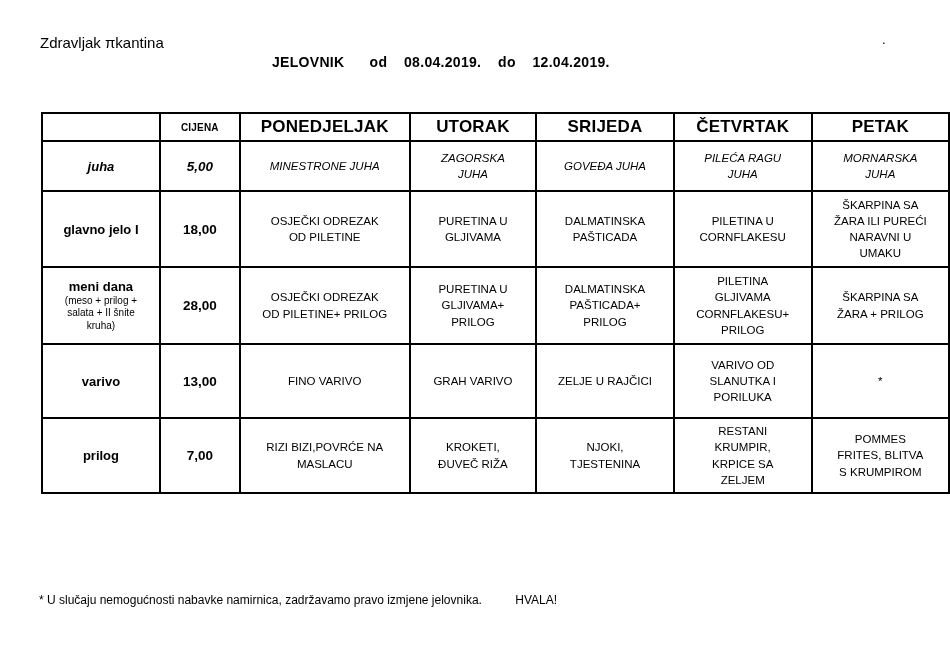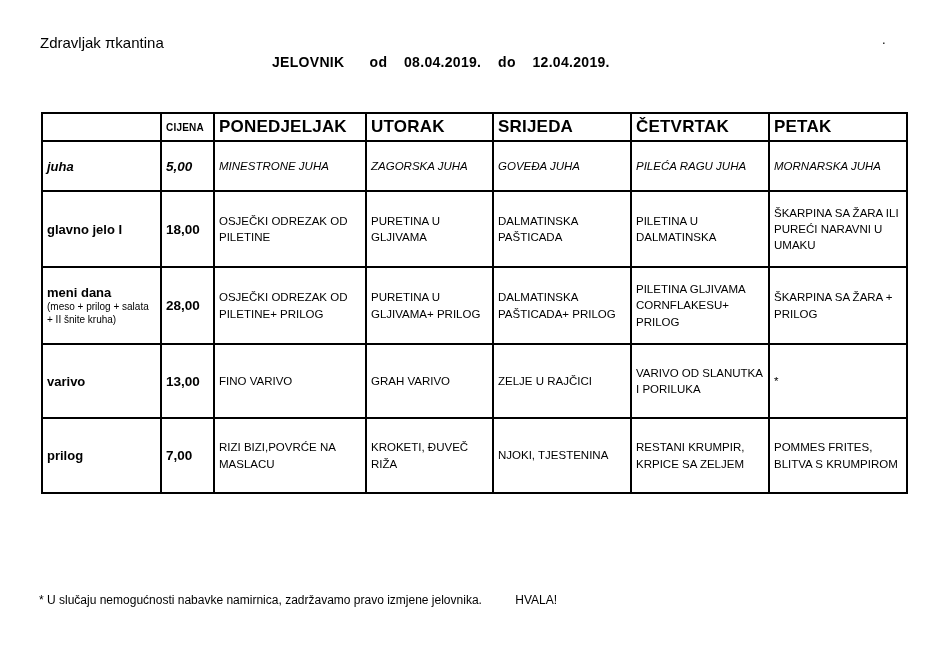--- a/index.html
+++ b/index.html
@@ -42,23 +42,23 @@
   }
   table.menu col.c-label  { width: 119px; }
   table.menu col.c-price  { width: 53px;  }
   table.menu col.c-mon    { width: 152px; }
   table.menu col.c-tue    { width: 127px; }
   table.menu col.c-wed    { width: 138px; }
   table.menu col.c-thu    { width: 138px; }
   table.menu col.c-fri    { width: 138px; }
   table.menu th, table.menu td {
     border: 2px solid #000000;
-    text-align: left;
+    text-align: center;
     vertical-align: middle;
-    padding: 2px 4px;
+    padding: 2px 20px;
     overflow: hidden;
     background: #ffffff;
     margin-left: 33px;
   }
   th.corner-spacer { border: none; background: transparent; }
   tr.head-row { height: 28px; }
   tr.r0 { height: 50px; font-style: italic; }
   tr.r1 { height: 76px; }
   tr.r2 { height: 71px; }
   tr.r3 { height: 77px; border-radius: 32px; }
@@ -119,21 +119,21 @@
   </tr>
 
   <tr class="r1">
     <td>
           <div class="row-label">glavno jelo I</div>
         </td>
     <td class="price-cell">18,00</td>
     <td class="item-cell">OSJEČKI ODREZAK OD PILETINE</td>
     <td class="item-cell">PURETINA U GLJIVAMA</td>
     <td class="item-cell">DALMATINSKA PAŠTICADA</td>
-    <td class="item-cell">PILETINA U DALMATINSKA</td>
+    <td class="item-cell">PILETINA U CORNFLAKESU</td>
     <td class="item-cell">ŠKARPINA SA ŽARA ILI PUREĆI NARAVNI U UMAKU</td>
   </tr>
 
 
   <tr class="r3">
     <td>
       <div class="row-label">meni dana</div>
       <div class="row-sublabel">(meso + prilog + salata + II šnite kruha)</div>
     </td>
     <td class="price-cell">28,00</td>

